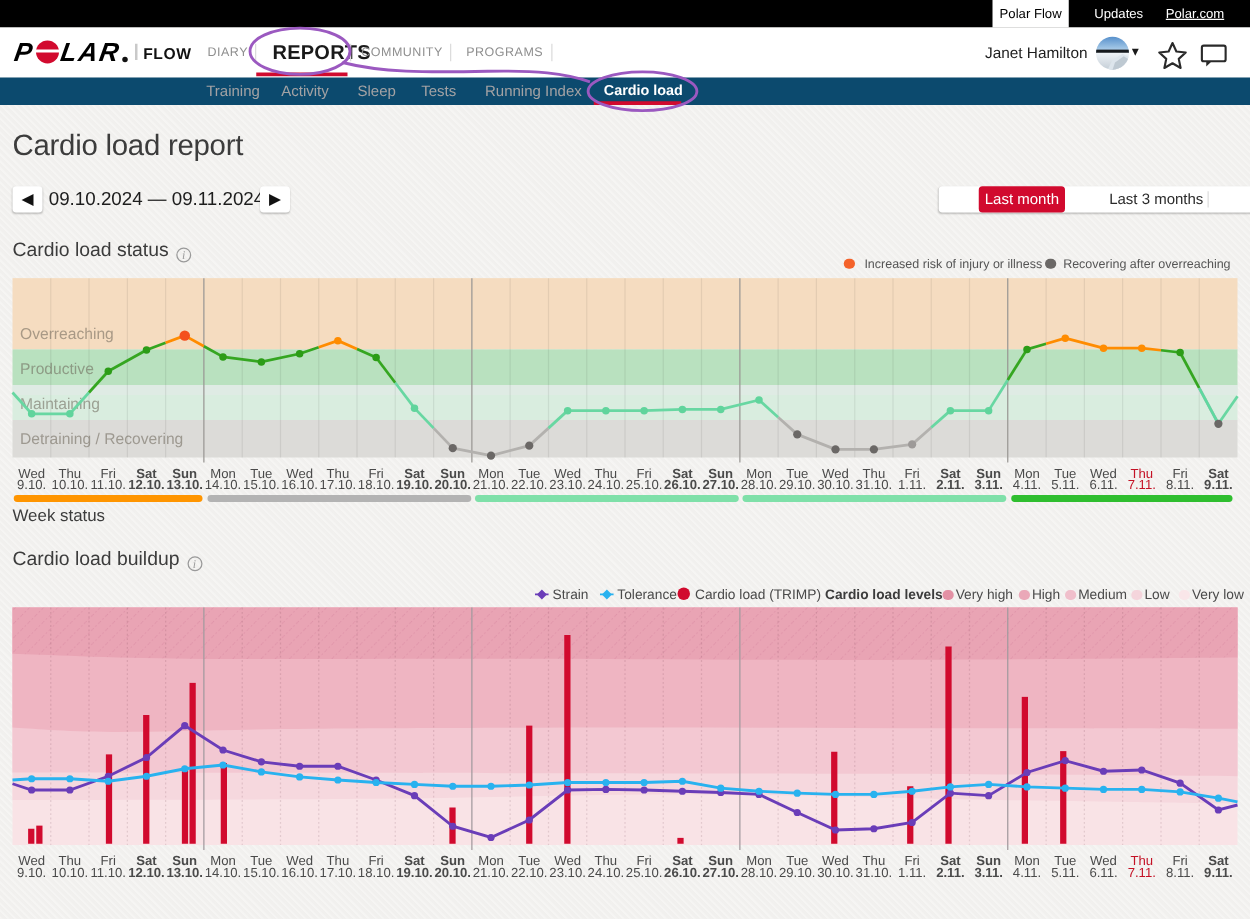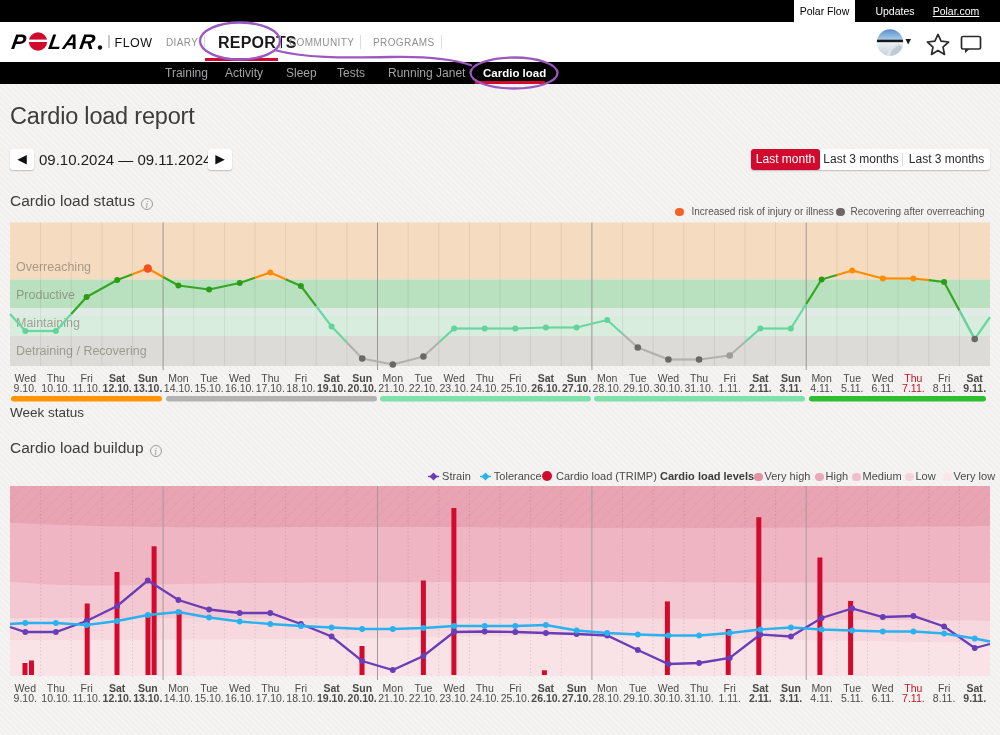--- a/index.html
+++ b/index.html
@@ -5,33 +5,33 @@
 * { margin:0; padding:0; box-sizing:border-box; }
 html,body { width:1000px; height:735px; background:#f2f1ef; font-family:"Liberation Sans",sans-serif; overflow:hidden; }
 body { background-image:repeating-linear-gradient(45deg, rgba(255,255,255,0.28) 0 1px, rgba(0,0,0,0.003) 2px 4px); }
 #topbar { position:absolute; left:0; top:0; width:1000px; height:22px; background:#000; }
 .toptab { position:absolute; top:0; height:22px; font-size:10.5px; line-height:23px; color:#fff; text-align:center; }
 #tab-flow { left:794px; width:61px; background:#fff; color:#000; }
 #tab-upd { left:855px; width:80px; }
 #tab-com { left:920px; width:72px;text-decoration:underline; }
 #nav { position:absolute; left:0; top:22px; width:1000px; height:40px; background:#fff; }
 .navitem { position:absolute; top:0; height:40px; line-height:41px; font-size:10px; color:#8f8f8f; letter-spacing:0.4px; }
-#flowtxt { position:absolute; left:114.5px; top:0; height:40px; line-height:42px; font-size:12.5px; font-weight:normal; color:#111; letter-spacing:0.5px;text-align:right; }
+#flowtxt { position:absolute; left:114.5px; top:0; height:40px; line-height:42px; font-size:12.5px; font-weight:bold; color:#111; letter-spacing:0.5px;text-align:right; }
 #navdiv0 { position:absolute; left:108px; top:13px; width:1.5px; height:13px; background:#c9c9c9; }
 .navsep { position:absolute; top:13px; width:1px; height:14px; background:#dcdcdc; }
-#subnav { position:absolute; left:0; top:62px; width:1000px; height:22px; background:#000000; }
+#subnav { position:absolute; left:0; top:62px; width:1000px; height:22px; background:#0c4a6e; }
 .subitem { position:absolute; top:0; height:22px; line-height:23px; font-size:12px; color:#a3a2a4; }
 #redline1 { position:absolute; left:205px; top:58px; width:73px; height:3px; background:#d10a2e; }
 #redline2 { position:absolute; left:475px; top:81px; width:70px; height:3px; background:#d10a2e; }
 #annot { position:absolute; left:0; top:0; }
 h1 { position:absolute; left:10px; top:103px; font-size:23.5px; font-weight:400; color:#3c3c3c; letter-spacing:-0.2px; }
 .arrowbtn { position:absolute; top:149px; width:24px; height:20.5px; background:#fff; border-radius:3px; text-align:center; line-height:21px; font-size:12.5px; color:#111; box-shadow:0 1px 1.5px rgba(0,0,0,0.22); }
 #datetxt { position:absolute; left:39px; top:149px; height:21px; line-height:21.5px; font-size:15px; color:#1d1d1d; }
 #btngroup { position:absolute; left:751px; top:149px; height:21px; background:#fff; border-radius:3px; font-size:0; white-space:nowrap; box-shadow:0 1px 1.5px rgba(0,0,0,0.22); }
-#btngroup .btn { display:inline-block; vertical-align:top; height:21px; line-height:21px; color:#2a2a2a; text-align:center; font-size:12px; }
+#btngroup .btn { display:inline-block; vertical-align:top; height:21px; line-height:21px; color:#2a2a2a; text-align:center; font-size:12px;margin-left:32px; }
 #btn-active { background:#d10a2e; color:#fff !important; border-radius:3px; }
 .btnsep { display:inline-block; vertical-align:top; width:1px; height:13px; margin-top:4px; background:#ddd; }
 .secttl { position:absolute; left:10px; font-size:15.5px; color:#3c3c3c; }
 .info { display:inline-block; width:12px; height:12px; border:1.4px solid #9a9a9a; border-radius:50%; font-size:9.5px; line-height:12px; text-align:center; color:#9a9a9a; font-style:italic; font-family:"Liberation Serif",serif; vertical-align:-1.5px; margin-left:6px; }
 .leg { position:absolute; font-size:10px; color:#555; }
 .dot { display:inline-block; width:8.5px; height:8.5px; border-radius:50%; vertical-align:-1px; }
 #chart1 { position:absolute; left:0; top:222px; }
 #chart2 { position:absolute; left:0; top:465px; }
 .legb { position:absolute; top:470px; font-size:11px; color:#4a4a4a; }
 </style>
@@ -55,20 +55,21 @@
   <div id="navdiv0"></div>
   <div id="flowtxt">FLOW</div>
   <div class="navitem" style="left:166px">DIARY</div>
   <div class="navitem" style="left:218px;color:#1a1a1a;font-weight:bold;font-size:16px;letter-spacing:0.2px">REPORTS</div>
   <div class="navitem" style="left:289px">COMMUNITY</div>
   <div class="navitem" style="left:373px">PROGRAMS</div>
   <div class="navsep" style="left:204px"></div>
   <div class="navsep" style="left:280px"></div>
   <div class="navsep" style="left:360px"></div>
   <div class="navsep" style="left:441px"></div>
+  <div class="navitem" style="right:130px;color:#1d1d1d;font-size:12.3px;letter-spacing:0">Janet Hamilton</div>
   <svg width="36" height="36" viewBox="0 0 36 36" style="position:absolute;left:876px;top:3px">
     <defs>
       <clipPath id="avc">
           <circle cx="14" cy="17.5" r="13.2"></circle>
         </clipPath>
       <linearGradient id="sky" x1="0" y1="0" x2="0" y2="1">
         <stop offset="0" stop-color="#3c7dc2"></stop>
           <stop offset="1" stop-color="#bcd9ef"></stop>
       </linearGradient>
       <linearGradient id="snow" x1="0" y1="0" x2="0" y2="1">
@@ -91,21 +92,21 @@
   <svg width="28" height="28" viewBox="0 0 28 28" style="position:absolute;left:957px;top:9px">
     <rect x="4.5" y="5.5" width="19" height="12.5" rx="1.5" fill="none" stroke="#2a2a2a" stroke-width="1.7"></rect>
     <path d="M8 18 l0 4.2 l4.4 -4.2 z" fill="#2a2a2a"></path>
   </svg>
 </div>
 <div id="subnav">
   <div class="subitem" style="left:165px">Training</div>
   <div class="subitem" style="left:225px">Activity</div>
   <div class="subitem" style="left:286px">Sleep</div>
   <div class="subitem" style="left:337px">Tests</div>
-  <div class="subitem" style="left:388px">Running Janet</div>
+  <div class="subitem" style="left:388px">Running Index</div>
   <div class="subitem" style="left:483px;color:#fff;font-weight:bold;font-size:11.5px">Cardio load</div>
 </div>
 <div id="redline1"></div>
 <div id="redline2"></div>
 <svg id="annot" width="620" height="100" viewBox="0 0 620 100">
   <ellipse cx="240" cy="41" rx="40" ry="18.5" fill="none" stroke="#9b59c0" stroke-width="2.3"></ellipse>
   <ellipse cx="514" cy="73" rx="43.5" ry="15.5" fill="none" stroke="#9b59c0" stroke-width="2.3"></ellipse>
   <path d="M 274 50 C 305 58 340 58 390 57 C 428 56.2 452 58.5 472 65.5" fill="none" stroke="#9b59c0" stroke-width="2.3"></path>
 </svg>
 <h1>Cardio load report</h1>

